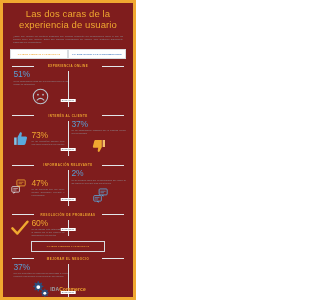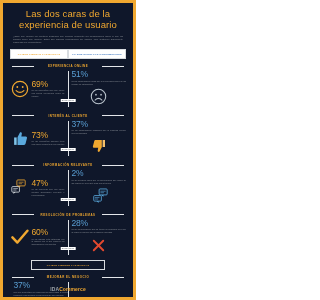--- a/index.html
+++ b/index.html
@@ -5,21 +5,21 @@
   * { box-sizing: border-box; margin: 0; padding: 0; }
   html, body {
     width: 136px; height: 300px;
     background: #ffffff;
     font-family: "Liberation Sans", sans-serif;
     overflow: hidden;
   }
   .page {
     position: relative;
     width: 136px; height: 300px;
-    background: #0f172a;
+    background: #7f1d1d;
     border-left: 3px solid #f0a830;
     border-right: 3px solid #f0a830;
     padding: 6px 7px 4px 7px;
   }
   
   .title {
     text-align: center;
     color: #f0a830;
     font-size: 9.5px;
     line-height: 10.5px;
@@ -193,34 +193,20 @@
     <div class="head-link"></div>
     <div class="col-head left">LO QUE PIENSAN LAS MARCAS</div>
     <div class="col-head right">LO QUE DICEN LOS CONSUMIDORES</div>
   </div>
 
   <div class="section">
     <div class="sec-title">EXPERIENCIA ONLINE</div>
     <div class="row">
       <div class="vline"></div>
       <div class="vs">pero solo</div>
-      <div class="side left">
-        <div class="icon-wrap">
-          <svg width="18" height="18" viewBox="0 0 24 24">
-            <circle cx="12" cy="12" r="10.2" fill="none" stroke="#f0a830" stroke-width="1.6"></circle>
-            <circle cx="8.4" cy="9.4" r="1.25" fill="#f0a830"></circle>
-            <circle cx="15.6" cy="9.4" r="1.25" fill="#f0a830"></circle>
-            <path d="M6.8 14.2 Q12 19 17.2 14.2" fill="none" stroke="#f0a830" stroke-width="1.6" stroke-linecap="round"></path>
-          </svg>
-        </div>
-        <div class="txtblock">
-          <div class="pct left">69%</div>
-          <div class="desc">de las compañías dice que ofrece una buena experiencia online de usuario</div>
-        </div>
-      </div>
       <div class="side right">
         <div class="txtblock">
           <div class="pct right">51%</div>
           <div class="desc">de los consumidores opina que la experiencia online de las marcas es satisfactoria</div>
         </div>
         <div class="icon-wrap">
           <svg width="17" height="17" viewBox="0 0 24 24">
             <circle cx="12" cy="12" r="10.2" fill="none" stroke="#b9c3cc" stroke-width="1.5"></circle>
             <circle cx="8.4" cy="9.4" r="1.2" fill="#b9c3cc"></circle>
             <circle cx="15.6" cy="9.4" r="1.2" fill="#b9c3cc"></circle>
@@ -310,31 +296,20 @@
       <div class="vs">pero solo</div>
       <div class="side left">
         <div class="icon-wrap">
           <svg width="18" height="16" viewBox="0 0 24 22">
             <path d="M1.6 11.4 L8.4 18.6 L22.2 2.4" fill="none" stroke="#f0a830" stroke-width="3.4" stroke-linecap="round" stroke-linejoin="round"></path>
           </svg>
         </div>
         <div class="txtblock">
           <div class="pct left">60%</div>
           <div class="desc">de las marcas está satisfecha con la rapidez con la que resuelve las incidencias de sus clientes</div>
-        </div>
-      </div>
-      <div class="side right">
-        <div class="txtblock">
-          <div class="pct right">28%</div>
-          <div class="desc">de los consumidores que ha tenido un problema cree que la marca lo resolvió con la rapidez esperada</div>
-        </div>
-        <div class="icon-wrap">
-          <svg width="13" height="13" viewBox="0 0 22 22">
-            <path d="M3 3 L19 19 M19 3 L3 19" fill="none" stroke="#e2492f" stroke-width="3.2" stroke-linecap="round"></path>
-          </svg>
         </div>
       </div>
     </div>
   </div>
 
   <div class="mid-banner">LO QUE PIERDEN LAS MARCAS</div>
 
   <div class="section">
     <div class="sec-title">MEJORAR EL NEGOCIO</div>
     <div class="row">

